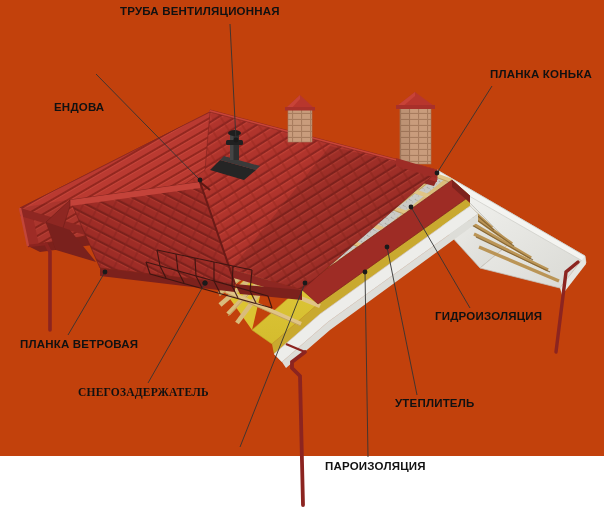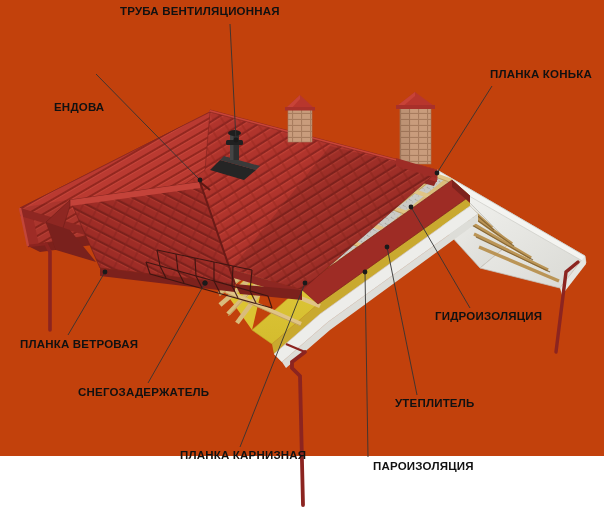--- a/index.html
+++ b/index.html
@@ -284,18 +284,17 @@
         <circle cx="205" cy="283" r="2.4" fill="#1A1A1A"></circle>
         <circle cx="105" cy="272" r="2.4" fill="#1A1A1A"></circle>
       </g>
   </svg>
 
   <div class="lbl" style="left: 120px; top: 6px;">ТРУБА ВЕНТИЛЯЦИОННАЯ</div>
   <div class="lbl" style="left: 54px; top: 57px; margin-top: 45px;">ЕНДОВА</div>
   <div class="lbl" style="left: 470px; top: 69px; padding-left: 20px;">ПЛАНКА КОНЬКА</div>
   <div class="lbl" style="left: 435px; top: 311px;">ГИДРОИЗОЛЯЦИЯ</div>
   <div class="lbl" style="left: 395px; top: 398px; text-align: right;">УТЕПЛИТЕЛЬ</div>
-  <div class="lbl" style="left: 325px; top: 461px; margin-left: 48px;">ПАРОИЗОЛЯЦИЯ</div>
-  <div class="lbl" style="left: 180px; top: 450px;">ПЛАНКА КАРНИЗНАЯ</div>
-  <div class="lbl" style="left: 78px; top: 387px;">СНЕГОЗАДЕРЖАТЕЛЬ</div>
+  <div class="lbl" style="left: 325px; top: 461px;">ПАРОИЗОЛЯЦИЯ</div>
+  <div class="lbl" style="left: 78px; top: 387px; font-family: Liberation Serif, serif;">СНЕГОЗАДЕРЖАТЕЛЬ</div>
   <div class="lbl" style="left: 20px; top: 339px;">ПЛАНКА ВЕТРОВАЯ</div>
 
 </div>
 
 </body></html>

